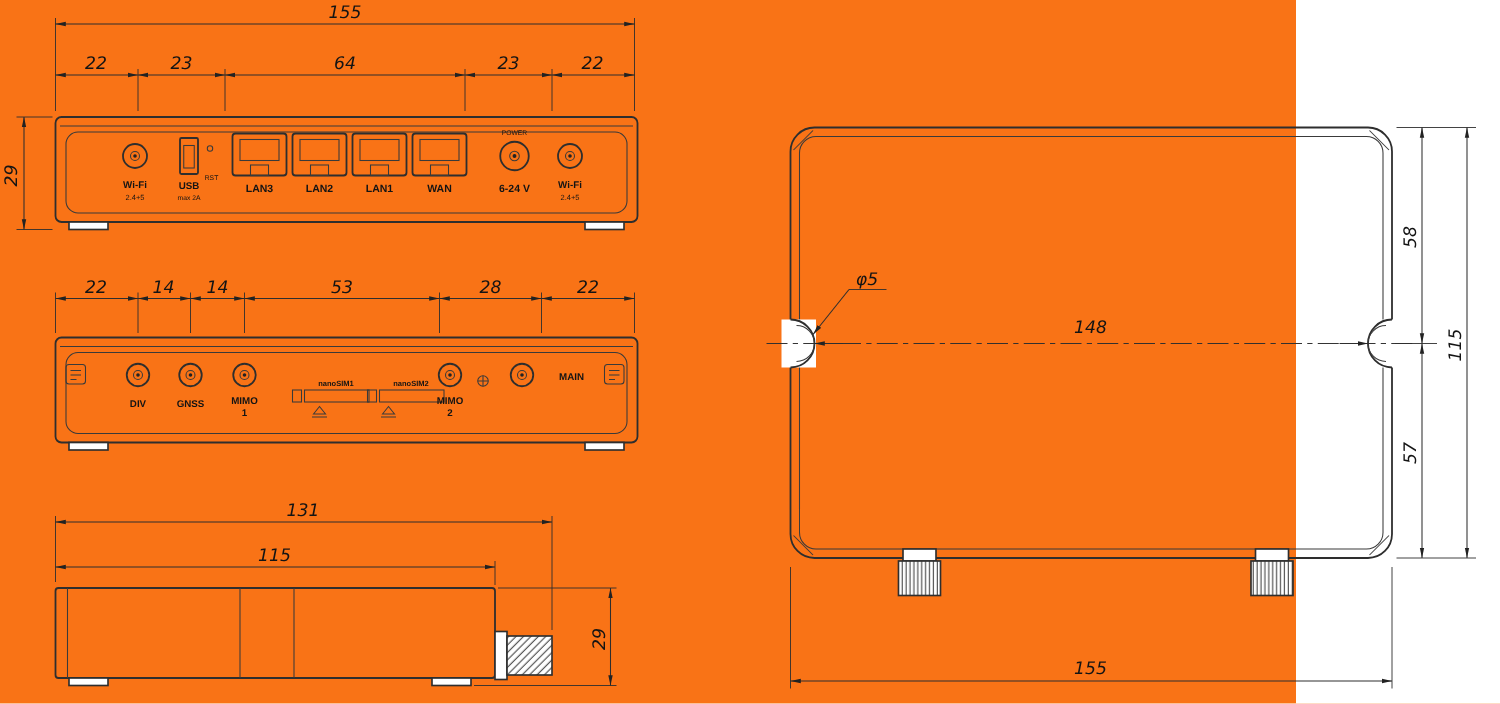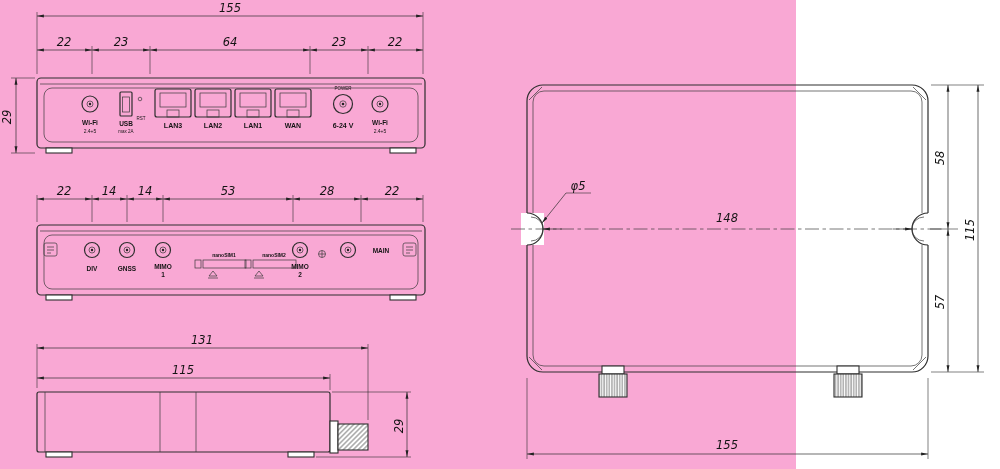--- a/index.html
+++ b/index.html
@@ -1,16 +1,16 @@
 <!DOCTYPE html>
 <html><head>
 <meta charset="utf-8">
 <style>
   html,body{margin:0;padding:0;background:#ffffff;}
-  .stage{width:796px;height:469px;background:#f9a8d4;position:relative;}
+  .stage{width:864px;height:469px;background:#f97316;position:relative;}
   svg{display:block;}
   .nofill{fill:none;stroke:#2e2e2e;stroke-width:1.2;}
   .solid{fill:#fff;stroke:#2e2e2e;stroke-width:1.1;}
   .thin{fill:none;stroke:#3a3a3a;stroke-width:0.7;}
   .patrect{stroke:#2e2e2e;stroke-width:1.1;}
   .ext{stroke:#2e2e2e;stroke-width:0.6;fill:none;}
   .dim{stroke:#2e2e2e;stroke-width:0.7;fill:none;}
   .center{stroke:#2e2e2e;stroke-width:0.65;stroke-dasharray:14 3.5 3.5 3.5;fill:none;}
   .mask{fill:#fff;stroke:none;}
   .dot{fill:#222;stroke:none;}

